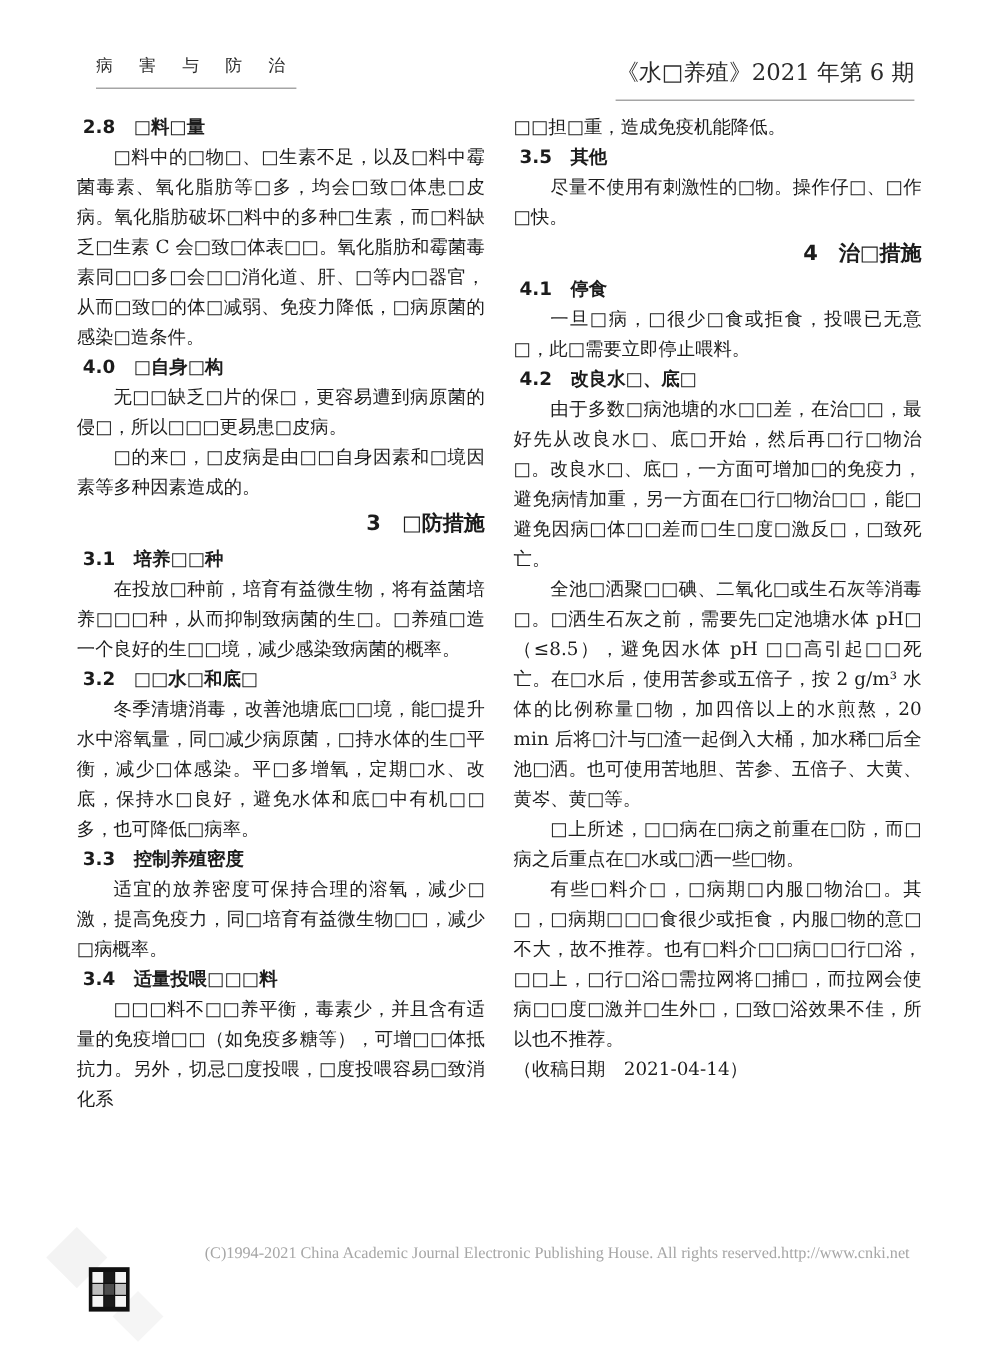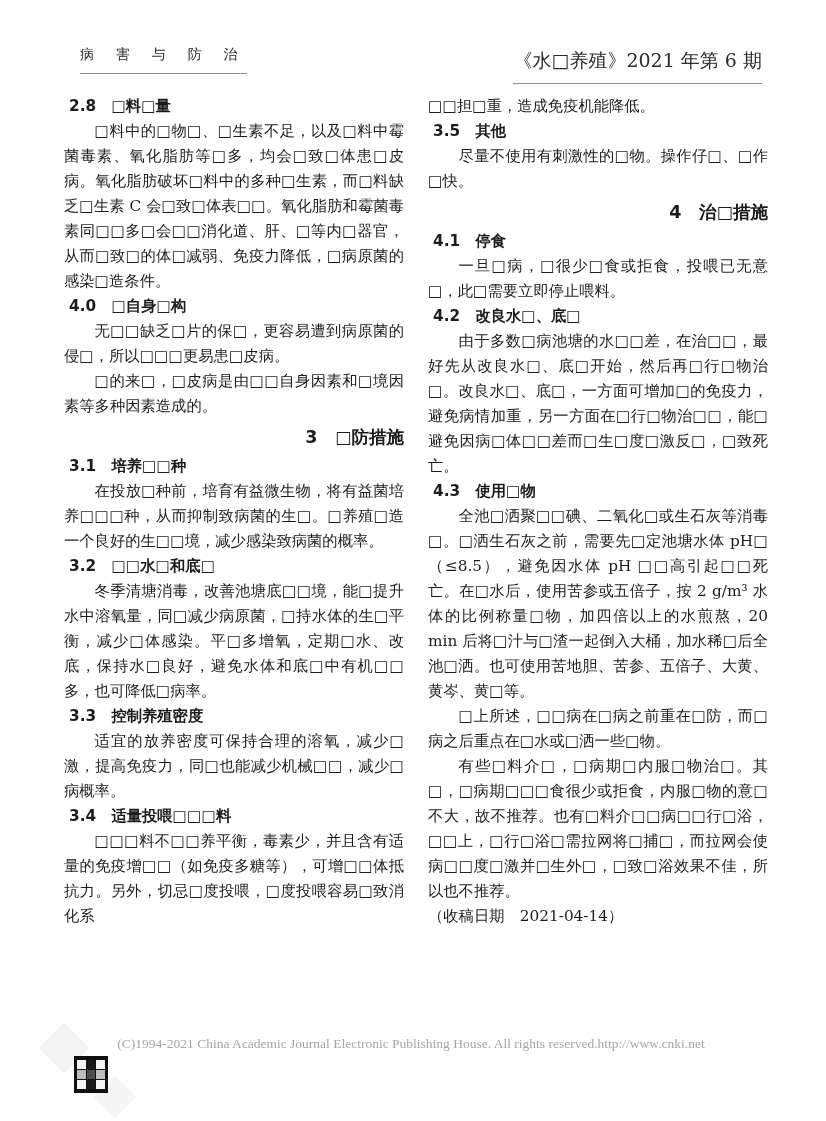--- a/index.html
+++ b/index.html
@@ -39,21 +39,21 @@
   .blk-h2 {
     font-family:"DejaVu Sans", sans-serif;
     font-weight:bold; padding-left:5px; text-align:left;
   }
   .blk-p { text-indent:2em; margin:0; }
   .blk-pcont { margin:0; }
   .blk-date { text-align:left; margin:0; }
   
   .footer {
     position:absolute; left:64px; right:68px; top:1036px;
-    display:flex; justify-content:center;
+    display:flex; justify-content:flex-end;
     font-family:"Liberation Serif", serif;
     font-size:13.5px; color:#a6a6a6; white-space:nowrap;
   }
   .wm {
     position:absolute; transform:rotate(45deg); z-index:0;
   }
   .wm1 { left:46px; top:1030px; width:36px; height:36px; background:#f3f3f3; }
   .wm2 { left:100px; top:1082px; width:30px; height:30px; background:#f5f5f5; }
   .cnki-logo {
     position:absolute; left:74px; top:1056px; z-index:1;
@@ -80,34 +80,33 @@
     <p class="blk-p">□料中的□物□、□生素不足，以及□料中霉菌毒素、氧化脂肪等□多，均会□致□体患□皮病。氧化脂肪破坏□料中的多种□生素，而□料缺乏□生素 C 会□致□体表□□。氧化脂肪和霉菌毒素同□□多□会□□消化道、肝、□等内□器官，从而□致□的体□减弱、免疫力降低，□病原菌的感染□造条件。</p>
     <div class="blk-h2">4.0　□自身□构</div>
     <p class="blk-p">无□□缺乏□片的保□，更容易遭到病原菌的侵□，所以□□□更易患□皮病。</p>
     <p class="blk-p">□的来□，□皮病是由□□自身因素和□境因素等多种因素造成的。</p>
     <div class="blk-h1">3　□防措施</div>
     <div class="blk-h2">3.1　培养□□种</div>
     <p class="blk-p">在投放□种前，培育有益微生物，将有益菌培养□□□种，从而抑制致病菌的生□。□养殖□造一个良好的生□□境，减少感染致病菌的概率。</p>
     <div class="blk-h2">3.2　□□水□和底□</div>
     <p class="blk-p">冬季清塘消毒，改善池塘底□□境，能□提升水中溶氧量，同□减少病原菌，□持水体的生□平衡，减少□体感染。平□多增氧，定期□水、改底，保持水□良好，避免水体和底□中有机□□多，也可降低□病率。</p>
     <div class="blk-h2">3.3　控制养殖密度</div>
-    <p class="blk-p">适宜的放养密度可保持合理的溶氧，减少□激，提高免疫力，同□也能减少机械□□，减少□病概率。</p>
+    <p class="blk-p">适宜的放养密度可保持合理的溶氧，减少□激，提高免疫力，同□培育有益微生物□□，减少□病概率。</p>
     <div class="blk-h2">3.4　适量投喂□□□料</div>
     <p class="blk-p">□□□料不□□养平衡，毒素少，并且含有适量的免疫增□□（如免疫多糖等），可增□□体抵抗力。另外，切忌□度投喂，□度投喂容易□致消化系</p>
   </div>
   <div class="col">
     <p class="blk-pcont">□□担□重，造成免疫机能降低。</p>
     <div class="blk-h2">3.5　其他</div>
     <p class="blk-p">尽量不使用有刺激性的□物。操作仔□、□作□快。</p>
     <div class="blk-h1">4　治□措施</div>
     <div class="blk-h2">4.1　停食</div>
     <p class="blk-p">一旦□病，□很少□食或拒食，投喂已无意□，此□需要立即停止喂料。</p>
     <div class="blk-h2">4.2　改良水□、底□</div>
     <p class="blk-p">由于多数□病池塘的水□□差，在治□□，最好先从改良水□、底□开始，然后再□行□物治□。改良水□、底□，一方面可增加□的免疫力，避免病情加重，另一方面在□行□物治□□，能□避免因病□体□□差而□生□度□激反□，□致死亡。</p>
-    <div class="blk-h2">4.3　使用□物</div>
     <p class="blk-p">全池□洒聚□□碘、二氧化□或生石灰等消毒□。□洒生石灰之前，需要先□定池塘水体 pH□（≤8.5），避免因水体 pH □□高引起□□死亡。在□水后，使用苦参或五倍子，按 2 g/m³ 水体的比例称量□物，加四倍以上的水煎熬，20 min 后将□汁与□渣一起倒入大桶，加水稀□后全池□洒。也可使用苦地胆、苦参、五倍子、大黄、黄岑、黄□等。</p>
     <p class="blk-p">□上所述，□□病在□病之前重在□防，而□病之后重点在□水或□洒一些□物。</p>
     <p class="blk-p">有些□料介□，□病期□内服□物治□。其□，□病期□□□食很少或拒食，内服□物的意□不大，故不推荐。也有□料介□□病□□行□浴，□□上，□行□浴□需拉网将□捕□，而拉网会使病□□度□激并□生外□，□致□浴效果不佳，所以也不推荐。</p>
     <p class="blk-date">（收稿日期　2021-04-14）</p>
   </div>
 </div>
 
 <div class="wm wm1"></div>
 <div class="wm wm2"></div>
 

